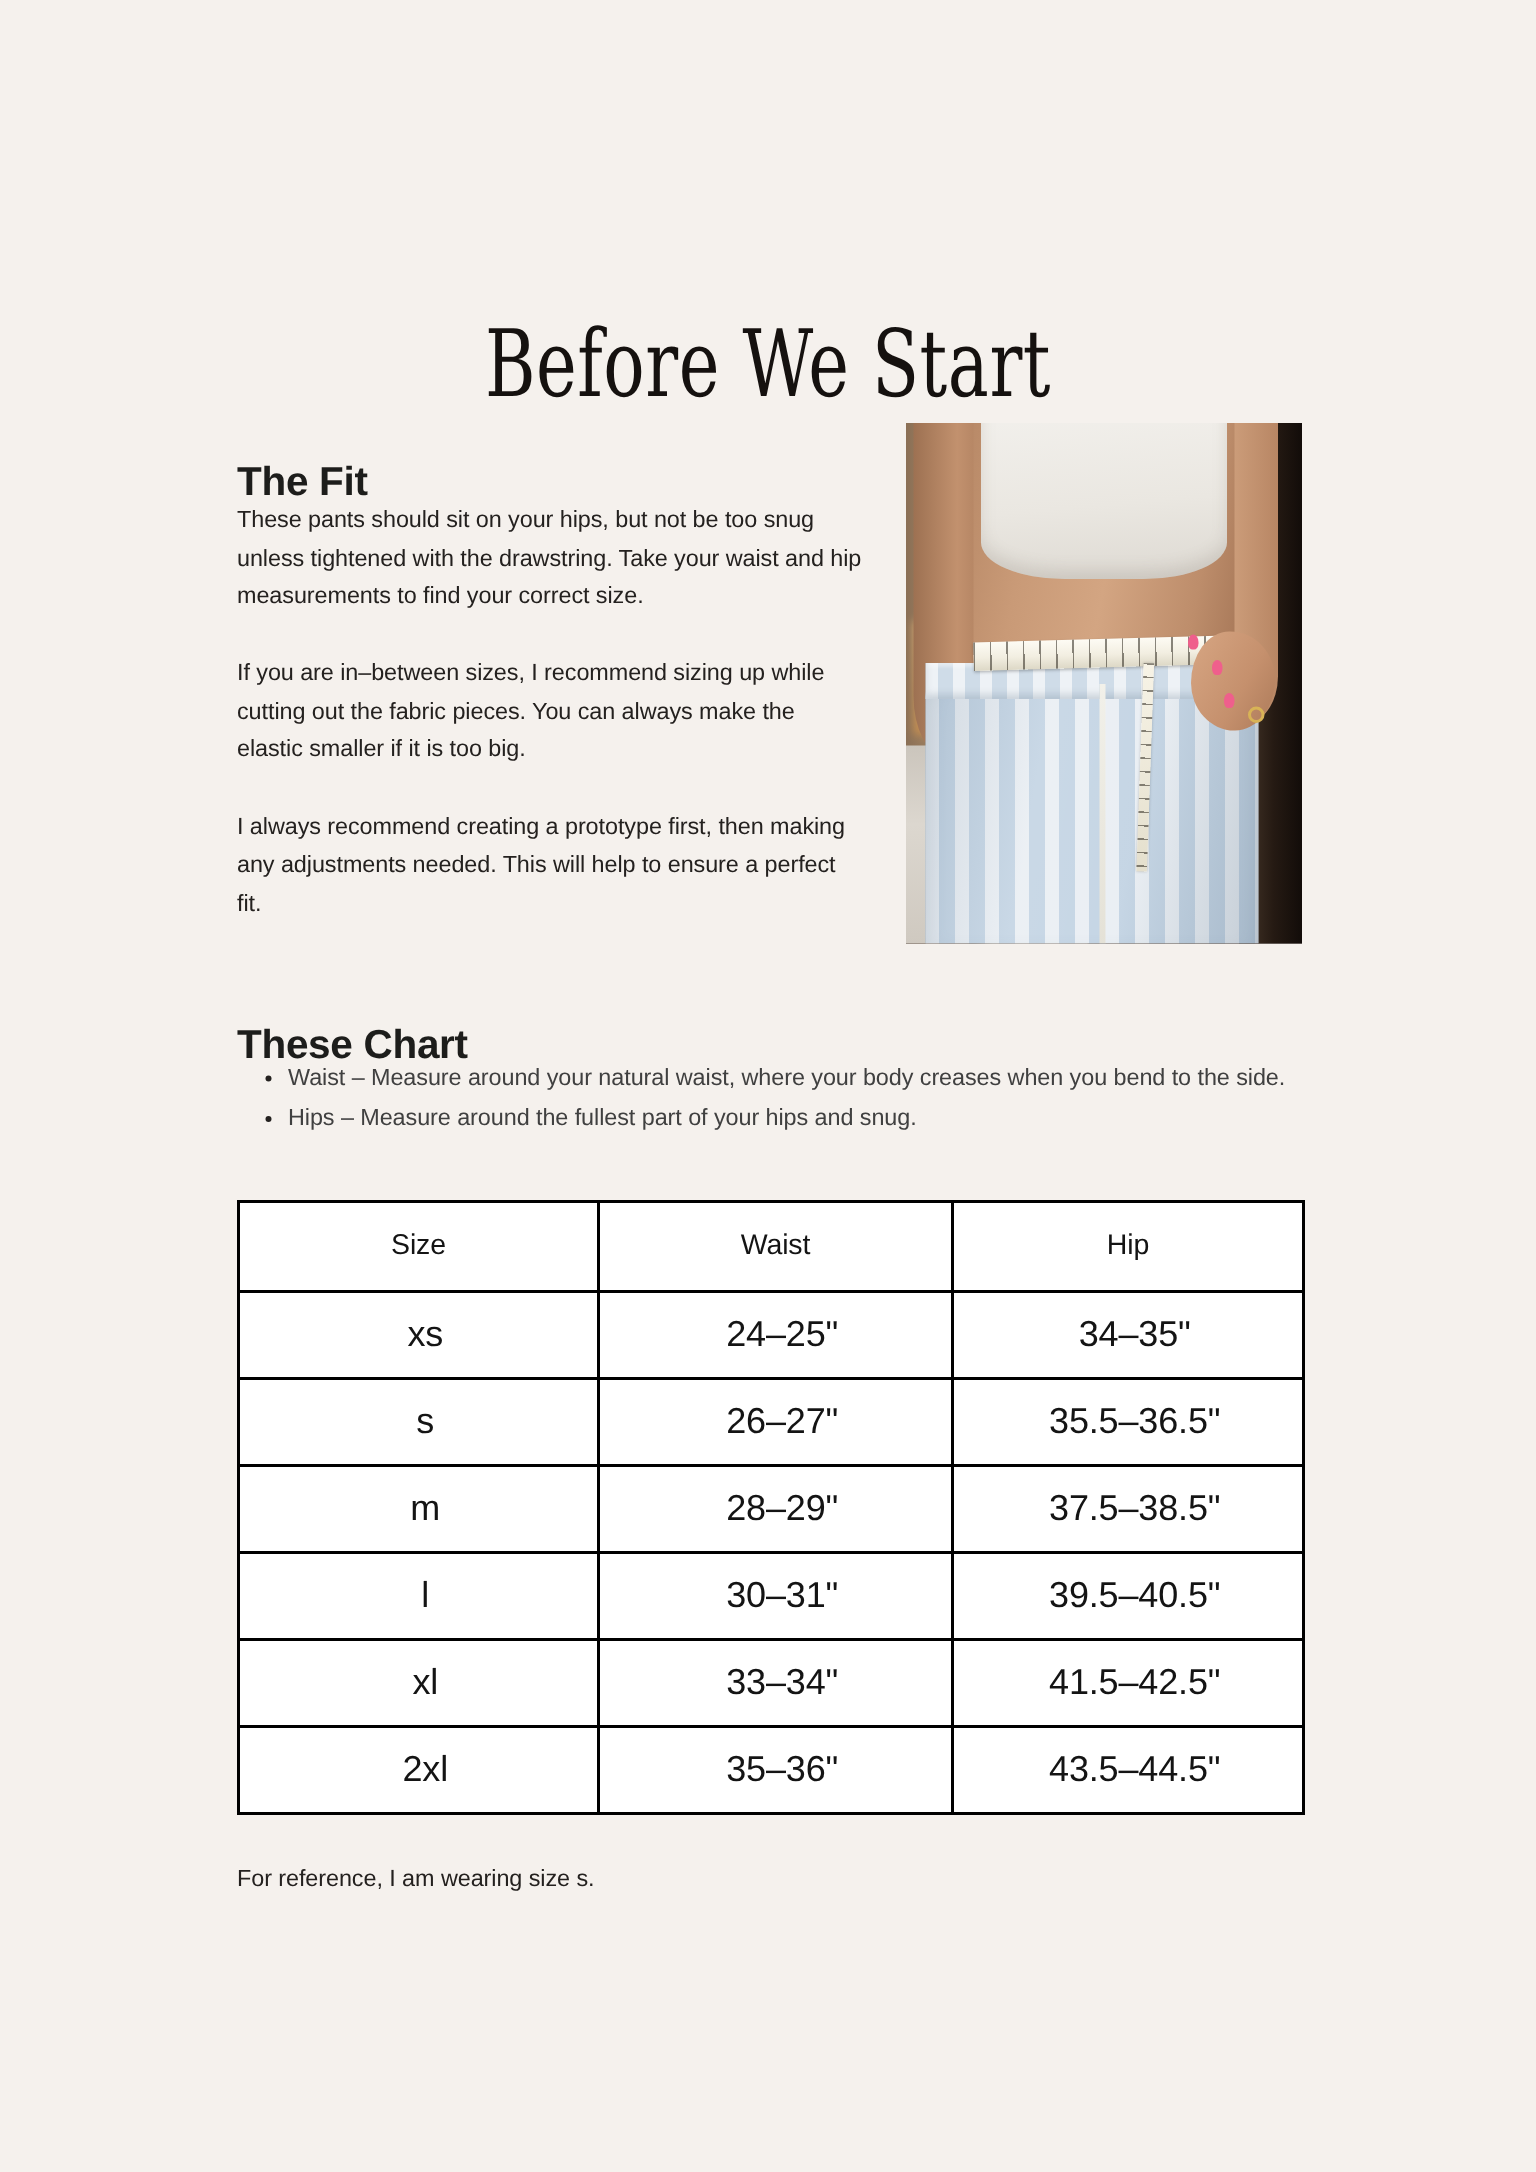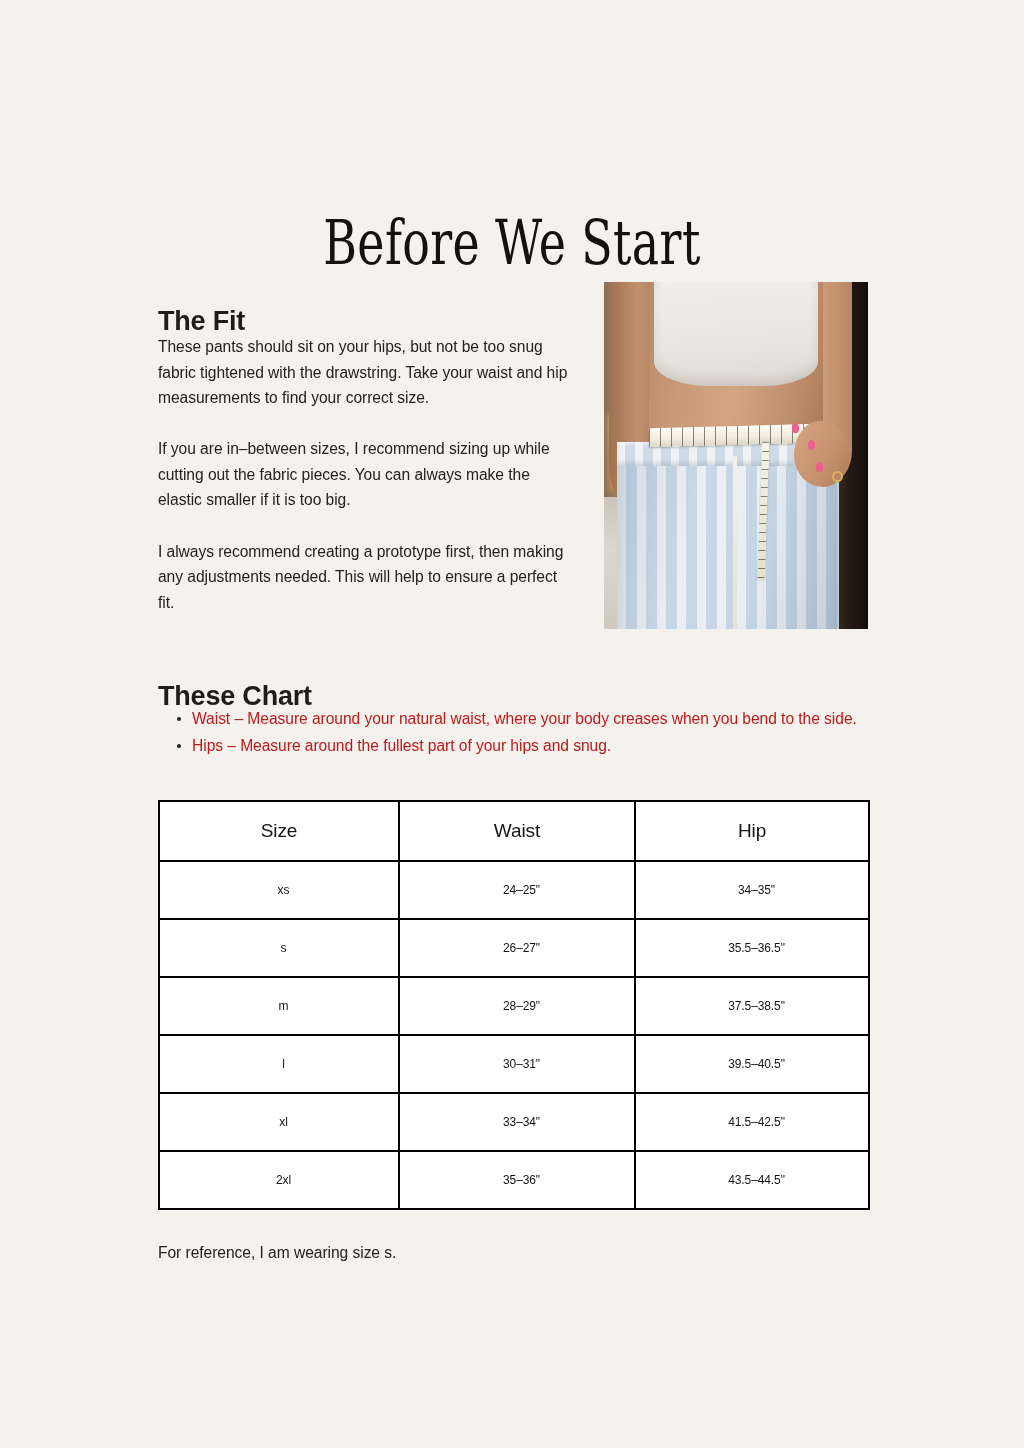--- a/index.html
+++ b/index.html
@@ -266,21 +266,21 @@
     width: 706px;
     margin: 0;
     padding: 0 0 0 22px;
     list-style: none;
   }
   .bullets li {
     position: relative;
     font-size: 15.6px;
     line-height: 26px;
     letter-spacing: -0.05px;
-    color: #b91c1c;
+    color: #404040;
     margin-bottom: 1px;
   }
   .bullets li::before {
     content: "";
     position: absolute;
     left: -15px;
     top: 11px;
     width: 4px;
     height: 4px;
     border-radius: 50%;
@@ -306,21 +306,21 @@
     color: #141414;
     background: #ffffff;
   }
   .size-table th {
     height: 56px;
     font-size: 19px;
     letter-spacing: -0.1px;
   }
   .size-table td {
     height: 54px;
-    font-size: 12px;
+    font-size: 24px;
     letter-spacing: -0.1px;
     padding-left: 10px;
   }
   .size-table col.c-size  { width: 240px; }
   .size-table col.c-waist { width: 236px; }
   .size-table col.c-hip   { width: 234px; }
 
   
   .footnote {
     position: absolute;
@@ -335,21 +335,21 @@
 </head>
 <body>
 
 <div class="page">
 
   <h1 class="doc-title">Before We Start</h1>
 
   <h2 class="h2" id="fit-heading">The Fit</h2>
 
   <div class="body-col">
-    <p class="para">These pants should sit on your hips, but not be too snug fabric tightened with the drawstring. Take your waist and hip measurements to find your correct size.</p>
+    <p class="para">These pants should sit on your hips, but not be too snug unless tightened with the drawstring. Take your waist and hip measurements to find your correct size.</p>
     <p class="para">If you are in–between sizes, I recommend sizing up while cutting out the fabric pieces. You can always make the elastic smaller if it is too big.</p>
     <p class="para">I always recommend creating a prototype first, then making any adjustments needed. This will help to ensure a perfect fit.</p>
   </div>
 
   <div class="photo">
     <div class="photo-inner">
       <div class="bg-room"></div>
       <div class="bg-floor"></div>
       <div class="bg-lamp"></div>
       <div class="bg-darkright"></div>

